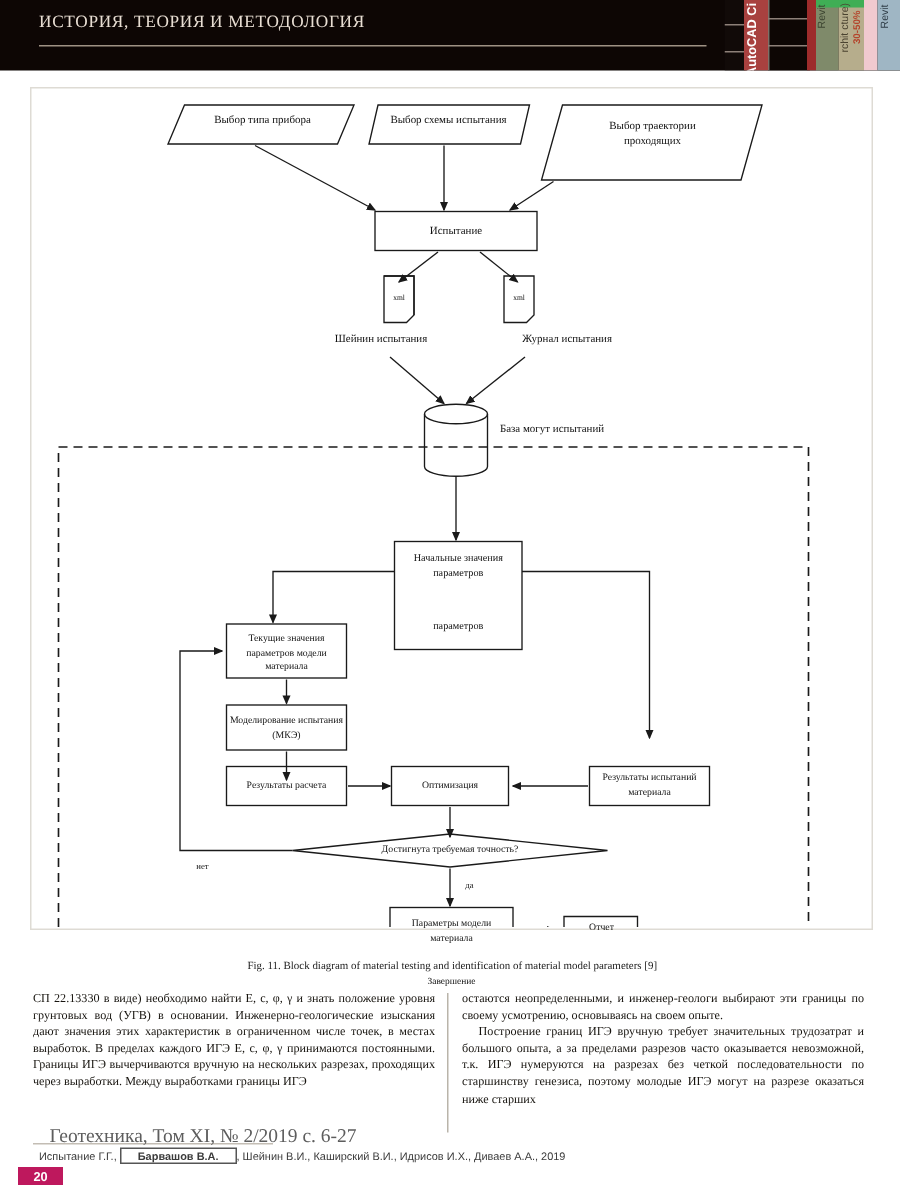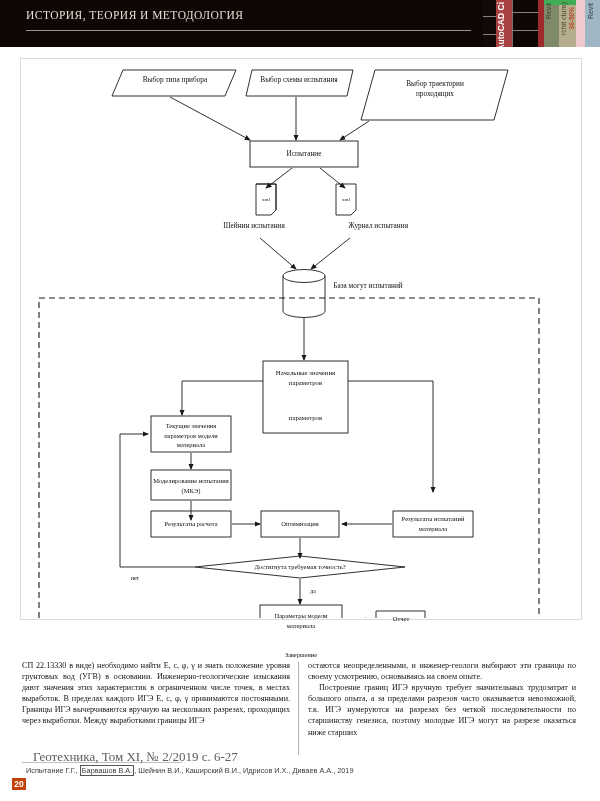--- a/index.html
+++ b/index.html
@@ -91,25 +91,25 @@
   .col-div{position:absolute;left:298px;top:662px;width:1px;height:93px;background:#b9b4aa;}
 
   
   .foot-rule{position:absolute;left:22px;top:762px;width:160px;height:1px;background:#c3bdb4;}
   .foot1{
     position:absolute;left:26px;top:766px;
     font-family:"Liberation Sans", sans-serif;
     font-size:7.3px;color:#3b3b3b;white-space:nowrap;
   }
   .foot-box{
-    border:1px solid #555;padding:0 1px;
+    border:1px solid #555;padding:0 11px;font-weight:bold;
   }
   .pagenum{
-    position:absolute;left:12px;top:778px;width:14px;height:12px;
-    background:#c2410c;color:#ffffff;
+    position:absolute;left:12px;top:778px;width:30px;height:12px;
+    background:#be185d;color:#ffffff;
     font-family:"Liberation Sans", sans-serif;
     font-size:8.5px;font-weight:bold;
     text-align:center;line-height:12px;
   }
   .foot2{
     position:absolute;left:33px;top:749px;
     font-family:"Liberation Serif", serif;
     font-size:13px;color:#5d5d5d;white-space:nowrap;
   }
 
@@ -248,20 +248,21 @@
     <div class="nodetext" style="left:242px;top:461px;width:76px;font-size:6.5px;">Оптимизация</div>
     <div class="nodetext" style="left:374px;top:456px;width:78px;font-size:6.5px;">Результаты испытаний материала</div>
     <div class="nodetext" style="left:215px;top:504px;width:130px;font-size:6.5px;">Достигнута требуемая точность?</div>
     <div class="nodetext" style="left:103px;top:516px;width:24px;font-size:5.8px;">нет</div>
     <div class="nodetext" style="left:283px;top:529px;width:20px;font-size:5.8px;">да</div>
     <div class="nodetext" style="left:241px;top:553px;width:80px;font-size:6.5px;">Параметры модели материала</div>
     <div class="nodetext" style="left:358px;top:556px;width:46px;font-size:6.5px;">Отчет</div>
     <div class="nodetext" style="left:244px;top:592px;width:74px;font-size:6.3px;">Завершение</div>
   </div>
 
+  <div class="cap-en">Fig. 11. Block diagram of material testing and identification of material model parameters [9]</div>
 
   <div class="col-div"></div>
 
   <div class="col col-l">
     <p>СП 22.13330 в виде) необходимо найти E, c, φ, γ и знать положение уровня грунтовых вод (УГВ) в основании. Инженерно-геологические изыскания дают значения этих характеристик в ограниченном числе точек, в местах выработок. В пределах каждого ИГЭ E, c, φ, γ принимаются постоянными. Границы ИГЭ вычерчиваются вручную на нескольких разрезах, проходящих через выработки. Между выработками границы ИГЭ</p>
   </div>
 
   <div class="col col-r">
     <p>остаются неопределенными, и инженер-геологи выбирают эти границы по своему усмотрению, основываясь на своем опыте.</p>
     <p class="ind">Построение границ ИГЭ вручную требует значительных трудозатрат и большого опыта, а за пределами разрезов часто оказывается невозможной, т.к. ИГЭ нумеруются на разрезах без четкой последовательности по старшинству генезиса, поэтому молодые ИГЭ могут на разрезе оказаться ниже старших</p>

